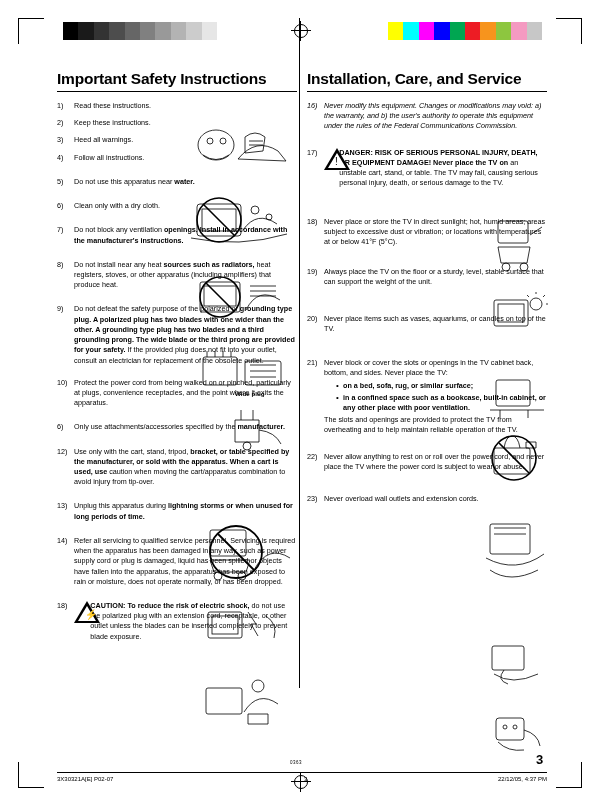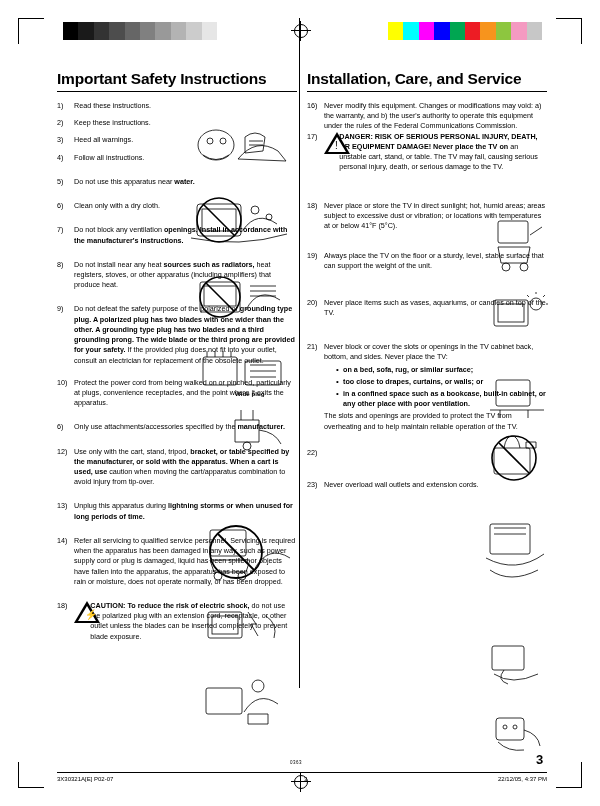--- a/index.html
+++ b/index.html
@@ -387,21 +387,21 @@
           <span class="caution-text"><b>CAUTION: To reduce the risk of electric shock,</b><span> do not use the polarized plug with an extension cord, receptacle, or other outlet unless the blades can be inserted completely to prevent blade exposure.</span></span>
         </div>
       </div>
     </div>
 
     <div class="col col-right">
       <h1 class="sec-title">Installation, Care, and Service</h1>
       <div class="title-rule"></div>
 
 
-      <div class="item" style="margin-bottom:0;">
+      <div class="item" style="margin-bottom:16px;font-style:italic;">
         <span class="num">16)</span>
         <span>Never modify this equipment. Changes or modifications may void: a) the warranty, and b) the user's authority to operate this equipment under the rules of the Federal Communications Commission.</span>
       </div>
 
       <div class="item" style="margin-bottom:28px;">
         <span class="num">17)</span>
         <div class="caution-row">
           <span class="warn-tri">
             <span class="tri"></span>
               <span class="inner"></span>
@@ -424,28 +424,28 @@
       <div class="item" style="margin-bottom:24px;">
         <span class="num">20)</span>
         <span>Never place items such as vases, aquariums, or candles on top of the TV.</span>
       </div>
 
       <div class="item" style="margin-bottom:16px;">
         <span class="num">21)</span>
         <span>Never block or cover the slots or openings in the TV cabinet back, bottom, and sides. Never place the TV:</span>
         <ul>
           <li><b>on a bed, sofa, rug, or similar surface;</b></li>
-          <li><b>too close to drapes, curtains, or walls; or</b></li>
           <li><b>in a confined space such as a bookcase, built-in cabinet, or any other place with poor ventilation.</b></li>
         </ul>
         <span>The slots and openings are provided to protect the TV from overheating and to help maintain reliable operation of the TV.</span>
       </div>
 
       <div class="item" style="margin-bottom:22px;">
         <span class="num">22)</span>
+        <span>Never allow anything to rest on or roll over the power cord, and never place the TV where the power cord is subject to wear or abuse.</span>
       </div>
 
       <div class="item">
         <span class="num">23)</span>
         <span>Never overload wall outlets and extension cords.</span>
       </div>
     </div>
   </div>
 
   <div class="illus" style="left:183px; top:125px;">

